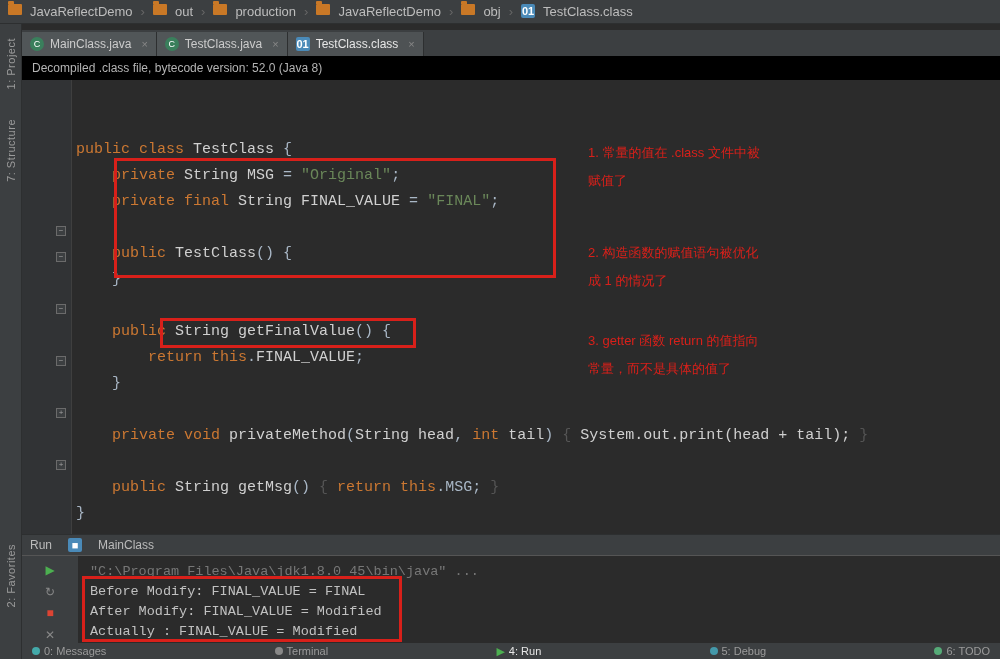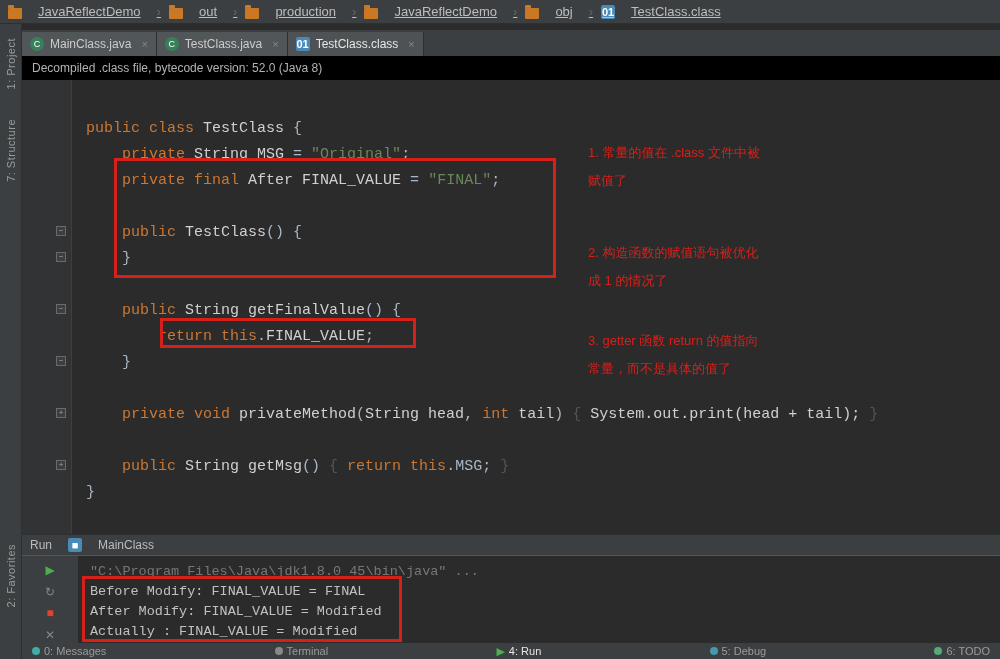--- a/index.html
+++ b/index.html
@@ -12,21 +12,21 @@
   position: relative;
 }
 
 .crumbs {
   height: 24px;
   display: flex; align-items: center; gap: 4px;
   padding: 0 6px;
   background: #3c3f41;
   border-bottom: 1px solid #2d2f30;
 }
-.crumb { display: flex; align-items: flex-end; gap: 16px; color: #bdbdbd; padding: 0 2px; text-decoration: underline; }
+.crumb { display: flex; align-items: flex-start; gap: 8px; color: #bdbdbd; padding: 0 2px; }
 .crumb .sep { color: #666; }
 .folder-icon { width: 14px; height: 11px; background: #c97826; border-radius: 1px; position: relative; }
 .folder-icon::before { content: ""; position: absolute; top: -3px; left: 0; width: 6px; height: 3px; background: #c97826; border-radius: 1px 1px 0 0; }
 .class-icon { width: 14px; height: 14px; background: #4a8ab8; border-radius: 2px; display: inline-flex; align-items: center; justify-content: center; font-size: 11px; color: #fff; font-weight: bold; }
 
 .sidebar {
   position: absolute; top: 24px; left: 0;
   width: 22px; height: 510px;
   background: #3c3f41;
   border-right: 1px solid #2d2f30;
@@ -84,21 +84,21 @@
   right: 5px; cursor: pointer;
 }
 
 .editor {
   position: absolute; top: 80px; left: 72px; right: 0; height: 454px;
   background: #2b2b2b;
   font-family: "Consolas","Courier New",monospace;
   font-size: 15px; line-height: 26px;
   color: #a9b7c6;
 }
-.editor .row { position: absolute; left: 14px; white-space: pre; }
+.editor .row { position: absolute; left: 4px; white-space: pre; margin-top: 21px; }
 .kw { color: #cc7832; }
 .str { color: #6a8759; }
 .id { color: #d0d0d0; }
 .pu { color: #a9b7c6; }
 .dark { color: #555; }
 
 .hlbox { position: absolute; border: 3px solid #d8201a; pointer-events: none; }
 
 .anno { position: absolute; color: #d8201a; font-size: 13px; font-family: "Segoe UI",sans-serif; }
 
@@ -205,21 +205,21 @@
   <div class="fold" style="top:172px">−</div>
   <div class="fold" style="top:224px">−</div>
   <div class="fold" style="top:276px">−</div>
   <div class="fold" style="top:328px">+</div>
   <div class="fold" style="top:380px">+</div>
 </div>
 
 <div class="editor">
   <div class="row" style="top:36px"><span class="kw">public class</span> <span class="id">TestClass</span> <span class="pu">{</span></div>
   <div class="row" style="top:62px"><span class="kw">    private</span> <span class="id">String MSG</span> <span class="pu">=</span> <span class="str">"Original"</span><span class="pu">;</span></div>
-  <div class="row" style="top:88px"><span class="kw">    private final</span> <span class="id">After FINAL_VALUE</span> <span class="pu">=</span> <span class="str">"FINAL"</span><span class="pu">;</span></div>
+  <div class="row" style="top:88px"><span class="kw">    private final</span> <span class="id">String FINAL_VALUE</span> <span class="pu">=</span> <span class="str">"FINAL"</span><span class="pu">;</span></div>
   <div class="row" style="top:140px"><span class="kw">    public</span> <span class="id">TestClass</span><span class="pu">() {</span></div>
   <div class="row" style="top:166px"><span class="pu">    }</span></div>
   <div class="row" style="top:218px"><span class="kw">    public</span> <span class="id">String getFinalValue</span><span class="pu">() {</span></div>
   <div class="row" style="top:244px"><span class="kw">        return this</span><span class="pu">.</span><span class="id">FINAL_VALUE</span><span class="pu">;</span></div>
   <div class="row" style="top:270px"><span class="pu">    }</span></div>
   <div class="row" style="top:322px"><span class="kw">    private void</span> <span class="id">privateMethod</span><span class="pu">(</span><span class="id">String head</span><span class="pu">,</span> <span class="kw">int</span> <span class="id">tail</span><span class="pu">) </span><span class="dark">{</span><span class="id"> System.out.print(head + tail); </span><span class="dark">}</span></div>
   <div class="row" style="top:374px"><span class="kw">    public</span> <span class="id">String getMsg</span><span class="pu">() </span><span class="dark">{</span><span class="kw"> return this</span><span class="pu">.MSG; </span><span class="dark">}</span></div>
   <div class="row" style="top:400px"><span class="pu">}</span></div>
 
   <div class="hlbox" style="top:78px; left:42px; width:442px; height:120px"></div>

